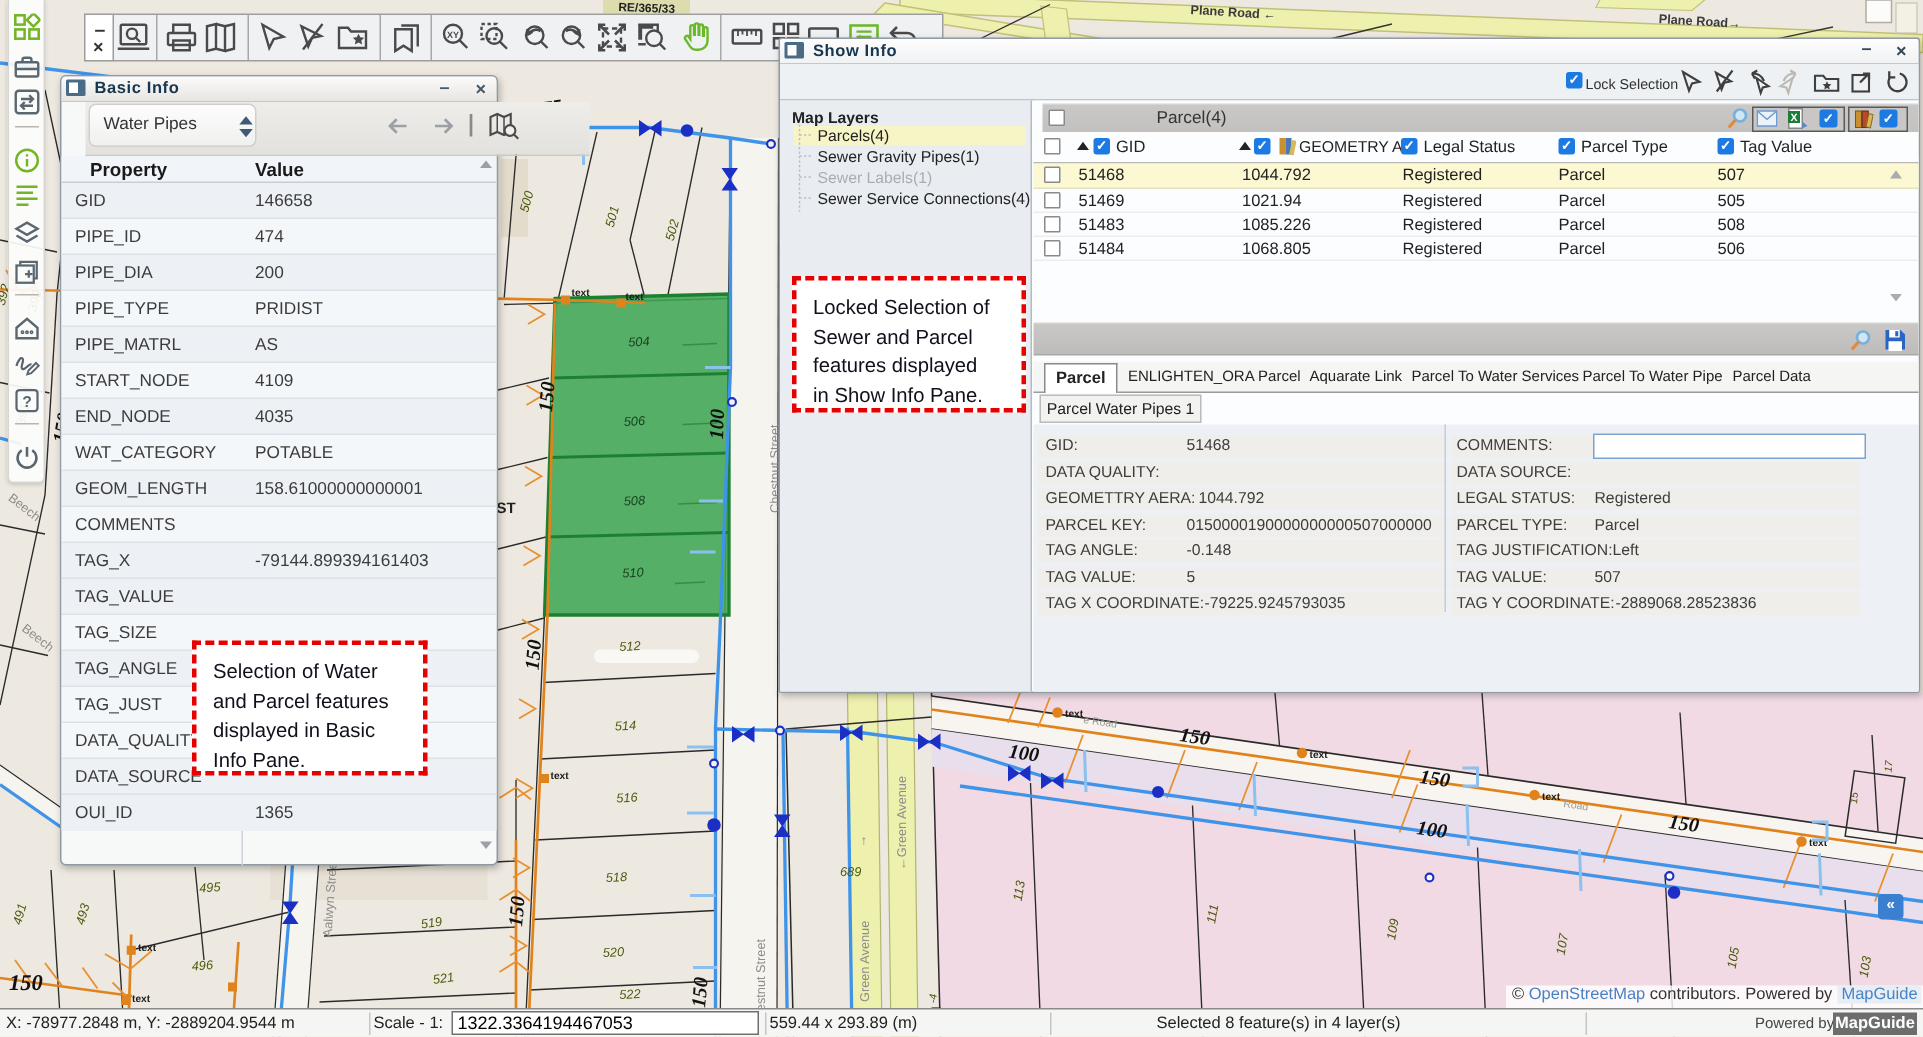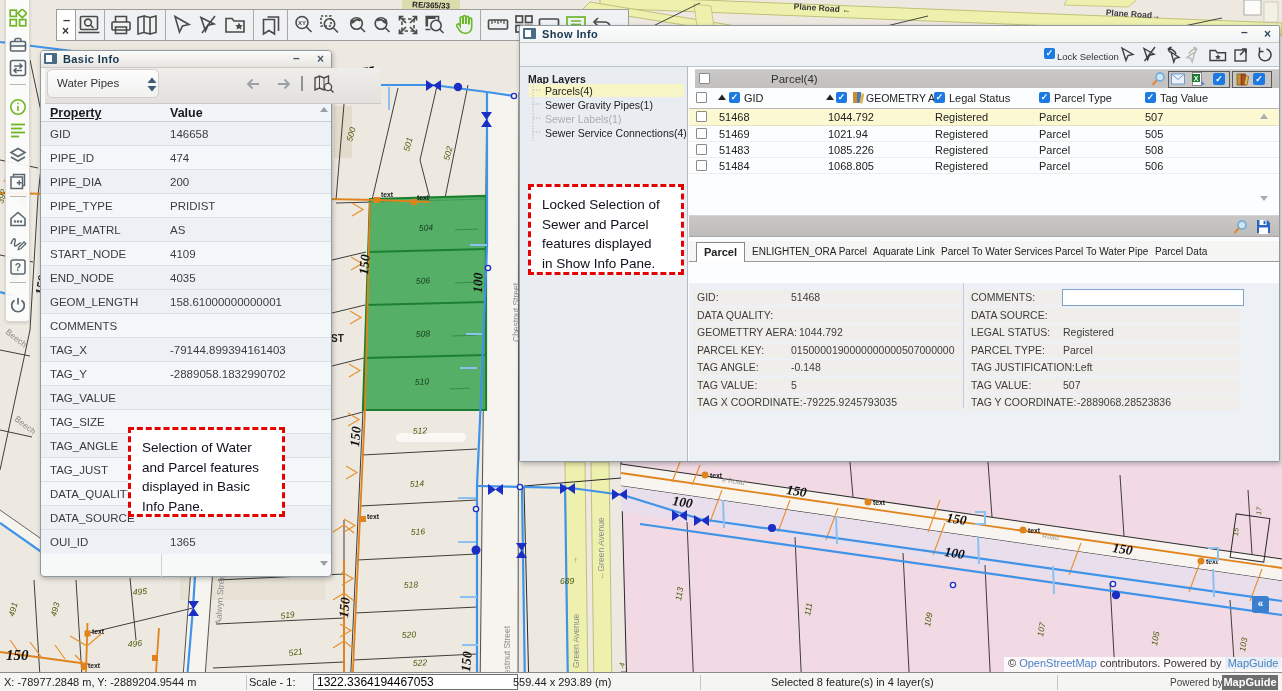--- a/index.html
+++ b/index.html
@@ -23,28 +23,28 @@
 .panel { background:#f7f8f8; border:1px solid #8f9aa3; border-radius:4px;
   box-shadow:1px 2px 5px rgba(0,0,0,.25); z-index:10; }
 .ptitle { position:relative; height:17px; background:linear-gradient(#fbfbfa,#e8e6e2);
   border-bottom:1px solid #cac7c1; border-radius:3px 3px 0 0; }
 .ptitle .ticon { position:absolute; left:3px; top:2px; width:13px; height:11px; background:#4a6b85; border-radius:1px; }
 .ptitle .ticon:after { content:""; position:absolute; left:2px; top:2px; width:6px; height:7px; background:#fff; }
 .ptitle .tname { position:absolute; left:22px; top:2px; font-size:11px; font-weight:bold; color:#17364f; letter-spacing:.4px; }
 .pbtn { position:absolute; top:1px; font-size:12px; font-weight:bold; color:#44576b; }
 
 #basic { left:40px; top:50px; width:292px; height:527px; }
-#btool { position:absolute; left:4px; top:17px; width:336px; height:36px; background:linear-gradient(#efedea,#e3e1dd); border-bottom:1px solid #ccc9c4; }
+#btool { position:absolute; left:16px; top:17px; width:336px; height:36px; background:linear-gradient(#efedea,#e3e1dd); border-bottom:1px solid #ccc9c4; }
 #bdrop { position:absolute; left:2px; top:1px; width:112px; height:29px; background:linear-gradient(#fdfdfd,#f0f0ef); border:1px solid #d2cfca; border-radius:5px; }
 #bdrop span { position:absolute; left:9px; top:7px; font-size:11.5px; color:#333; }
 #btable { position:absolute; left:0; top:53px; width:290px; }
 #btable .hrow { height:18px; background:#f1f4f8; border-bottom:1px solid #c9ced4; font-weight:bold; font-size:12.5px; color:#1a1a1a; }
 #btable .row { height:24px; font-size:11.5px; color:#3c3c3c; border-bottom:1px solid #dde1e6; }
 #btable .row.a { background:#edf1f6; } #btable .row.b { background:#f4f7fa; }
-.c1 { position:absolute; left:9px; top:4px;text-decoration:underline; } .c1r { position:absolute; left:9px; top:6px; }
+.c1 { position:absolute; left:19px; top:4px; } .c1r { position:absolute; left:9px; top:6px; }
 .c2 { position:absolute; left:129px; top:4px; } .c2r { position:absolute; left:129px; top:6px; }
 #btable .row, #btable .hrow { position:relative; }
 #bvline { position:absolute; left:120px; top:53px; width:1px; height:473px; background:#cdd3d9; }
 
 #show { left:519px; top:25px; width:761px; height:437px; border-radius:2px; background:#fbfcfd;}
 #stool { position:absolute; left:0; top:17px; width:759px; height:24px; background:#edf1f4; border-bottom:1px solid #bcc3c9; }
 #stree { position:absolute; left:0; top:41px; width:168px; height:394px; background:#e9edf1; border-right:1px solid #b2bac2; font-size:11px; color:#222; }
 #sright { position:absolute; left:169px; top:41px; width:590px; height:394px; background:#fcfdfe; }
 .graybar { background:linear-gradient(#c9c8c7,#bdbcbb); border-top:1px solid #d5d4d3; border-bottom:1px solid #a9a8a7; }
 .cb { display:inline-block; width:11px; height:11px; background:#fff; border:1px solid #8a8a8a; border-radius:1px; vertical-align:middle; }
@@ -54,21 +54,21 @@
   font-size:13.5px; line-height:19.5px; padding:8px 6px 6px 11px; z-index:30; }
 
 #attrib { left:1004px; top:657px; width:278px; height:17px; background:rgba(255,255,255,.82);
   font-size:11px; color:#333; z-index:4; padding-left:4px; white-space:nowrap; overflow:hidden; }
 #attrib .bl { color:#4a82c4; }
 #attrib .badge { background:#e8eef5; color:#4a82c4; padding:0 3px; }
 
 #status { left:0; top:672px; width:1282px; height:19px; background:#f5f5f4; border-top:1px solid #8a8a8a;
   z-index:40; font-size:11px; color:#222; }
 #status .seg { position:absolute; top:3px; }
-#scale-in { position:absolute; left:301px; top:1px; width:205px; height:16px; border:1px solid #707070; background:#fff; font-size:12px; padding:1px 3px; font-family:"Liberation Sans",sans-serif;margin-left:12px; }
+#scale-in { position:absolute; left:301px; top:1px; width:205px; height:16px; border:1px solid #707070; background:#fff; font-size:12px; padding:1px 3px; font-family:"Liberation Sans",sans-serif; }
 #mgbadge { position:absolute; left:1222px; top:2px; width:56px; height:15px; background:#6d6d6d; color:#fff; font-size:11px; font-weight:bold; text-align:center; line-height:15px; }
 </style>
 </head>
 <body>
 <div id="app">
 <svg id="map" width="1282" height="691" viewBox="0 0 1282 691">
 <rect width="1282" height="691" fill="#ede9e0"></rect>
 
 <rect x="334" y="106" width="18" height="52" fill="#e3dccd"></rect>
 <rect x="180" y="576" width="145" height="24" fill="#e7e1d5"></rect>
@@ -600,34 +600,34 @@
           <span class="c2r">AS</span>
         </div>
   <div class="row b">
           <span class="c1r">START_NODE</span>
           <span class="c2r">4109</span>
         </div>
   <div class="row a">
           <span class="c1r">END_NODE</span>
           <span class="c2r">4035</span>
         </div>
+  <div class="row b">
+          <span class="c1r">WAT_CATEGORY</span>
+          <span class="c2r">POTABLE</span>
+        </div>
   <div class="row a">
           <span class="c1r">GEOM_LENGTH</span>
           <span class="c2r">158.61000000000001</span>
         </div>
   <div class="row b">
           <span class="c1r">COMMENTS</span>
         </div>
   <div class="row a">
           <span class="c1r">TAG_X</span>
           <span class="c2r">-79144.899394161403</span>
-        </div>
-  <div class="row b">
-          <span class="c1r">TAG_Y</span>
-          <span class="c2r">-2889058.1832990702</span>
         </div>
   <div class="row a">
           <span class="c1r">TAG_VALUE</span>
         </div>
   <div class="row b">
           <span class="c1r">TAG_SIZE</span>
         </div>
   <div class="row a">
           <span class="c1r">TAG_ANGLE</span>
         </div>
@@ -800,20 +800,23 @@
 
   <div style="position:absolute;left:0;top:174px;width:590px;height:21px;background:#f5f5f4;border-bottom:1px solid #9a9a9a;font-size:11px;color:#222;">
     <div style="position:absolute;left:7px;top:1px;width:49px;height:20px;background:#fff;border:1px solid #8a8a8a;border-bottom:none;font-weight:bold;text-align:center;line-height:19px;">Parcel</div>
     <span style="position:absolute;left:63px;top:5px;font-size:10px;white-space:nowrap;">ENLIGHTEN_ORA Parcel</span>
     <span style="position:absolute;left:184px;top:5px;font-size:10px;white-space:nowrap;">Aquarate Link</span>
     <span style="position:absolute;left:252px;top:5px;font-size:10px;white-space:nowrap;">Parcel To Water Services</span>
     <span style="position:absolute;left:366px;top:5px;font-size:10px;white-space:nowrap;">Parcel To Water Pipe</span>
     <span style="position:absolute;left:466px;top:5px;font-size:10px;white-space:nowrap;">Parcel Data</span>
   </div>
 
+  <div style="position:absolute;left:0;top:195px;width:590px;height:21px;background:#fcfdfe;font-size:11px;color:#222;">
+    <div style="position:absolute;left:4px;top:1px;width:108px;height:19px;background:#f2f2f1;border:1px solid #bbb;text-align:center;line-height:18px;font-size:10.5px;white-space:nowrap;">Parcel Water Pipes 1</div>
+  </div>
 
   <div id="sform" style="position:absolute;left:0;top:216px;width:590px;height:178px;background:#edf1f5;font-size:10.5px;color:#3d3d3d;">
           <div style="position:absolute;left:3px;top:7px;width:271px;height:15px;background:#efeeea;"></div>
           <span style="position:absolute;left:8px;top:8px;">GID:</span>
           <span style="position:absolute;left:102px;top:8px;">51468</span>
           <div style="position:absolute;left:279px;top:7px;width:272px;height:15px;background:#efeeea;"></div>
           <span style="position:absolute;left:282px;top:8px;">COMMENTS:</span>
           <div style="position:absolute;left:373px;top:6px;width:182px;height:17px;background:#fff;border:1px solid #7da2ce;"></div>
           <div style="position:absolute;left:3px;top:25px;width:271px;height:15px;background:#efeeea;"></div>
           <span style="position:absolute;left:8px;top:26px;">DATA QUALITY:</span>

